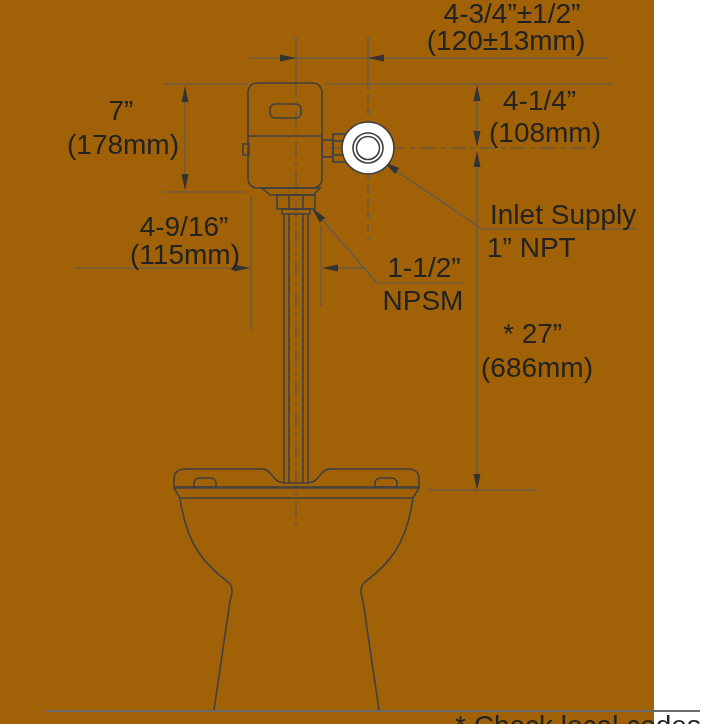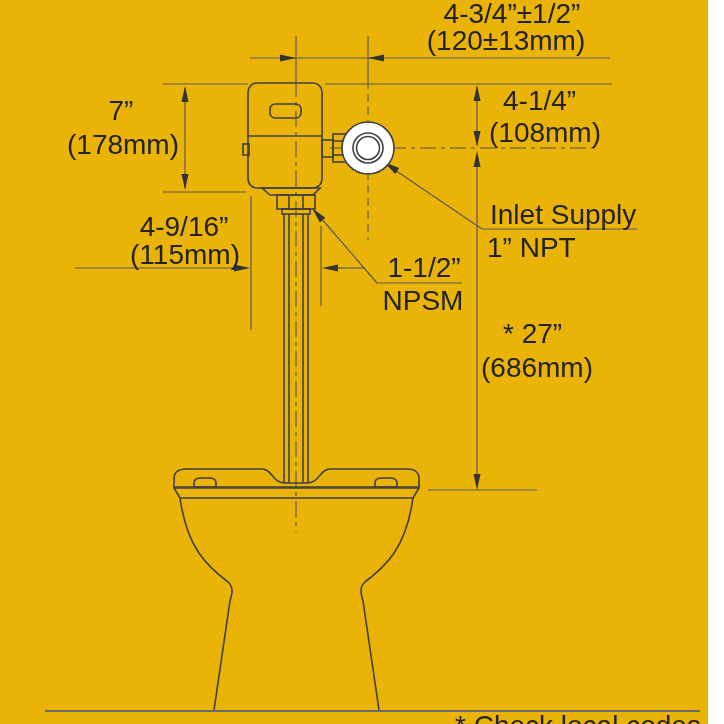--- a/index.html
+++ b/index.html
@@ -6,23 +6,23 @@
     margin: 0;
     padding: 0;
     background: #ffffff;
     width: 724px;
     height: 724px;
     overflow: hidden;
     font-family: "Liberation Sans", "DejaVu Sans", sans-serif;
   }
   #stage {
     position: relative;
-    width: 708px;
+    width: 654px;
     height: 724px;
-    background: #eab308;
+    background: #a16207;
   }
   svg { display: block; }
   text {
     font-family: "Liberation Sans", "DejaVu Sans", sans-serif;
     font-size: 28px;
     fill: #222222;
   }
   .obj  { stroke: #404040; stroke-width: 1.6; fill: none; }
   .objf { stroke: #404040; stroke-width: 1.6; fill: #ffffff; }
   .dim  { stroke: #5a5a5a; stroke-width: 1.2; fill: none; }

